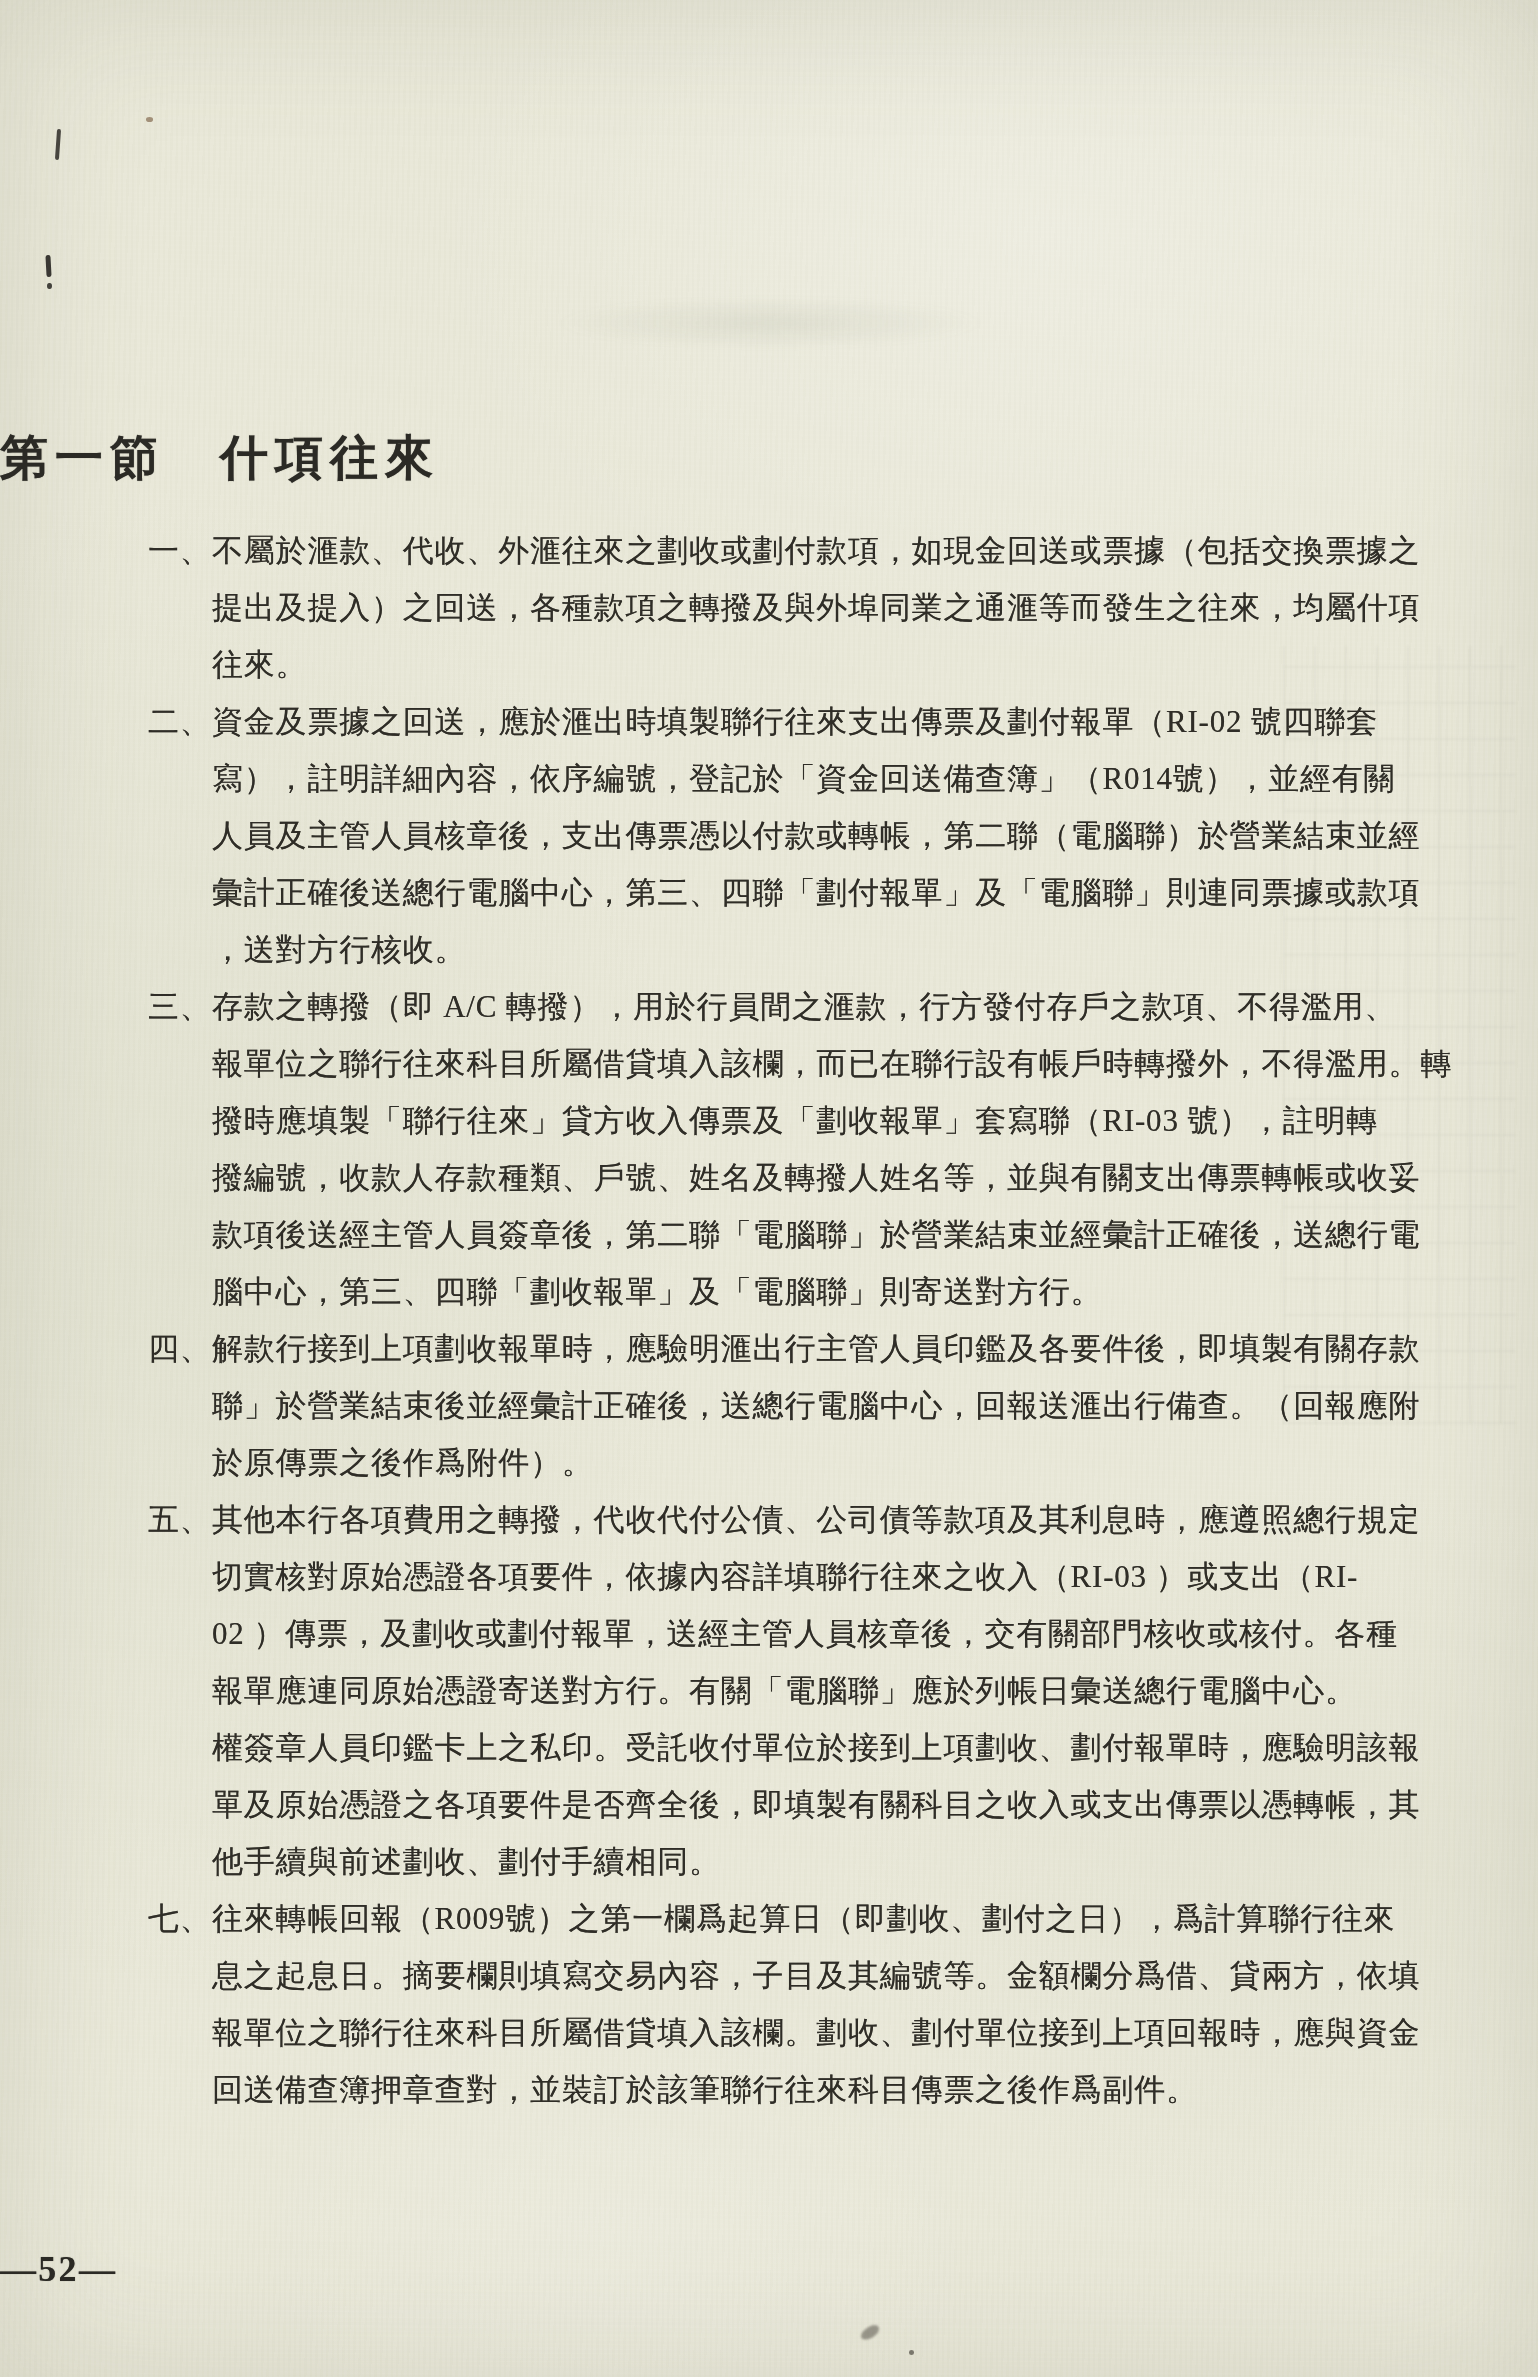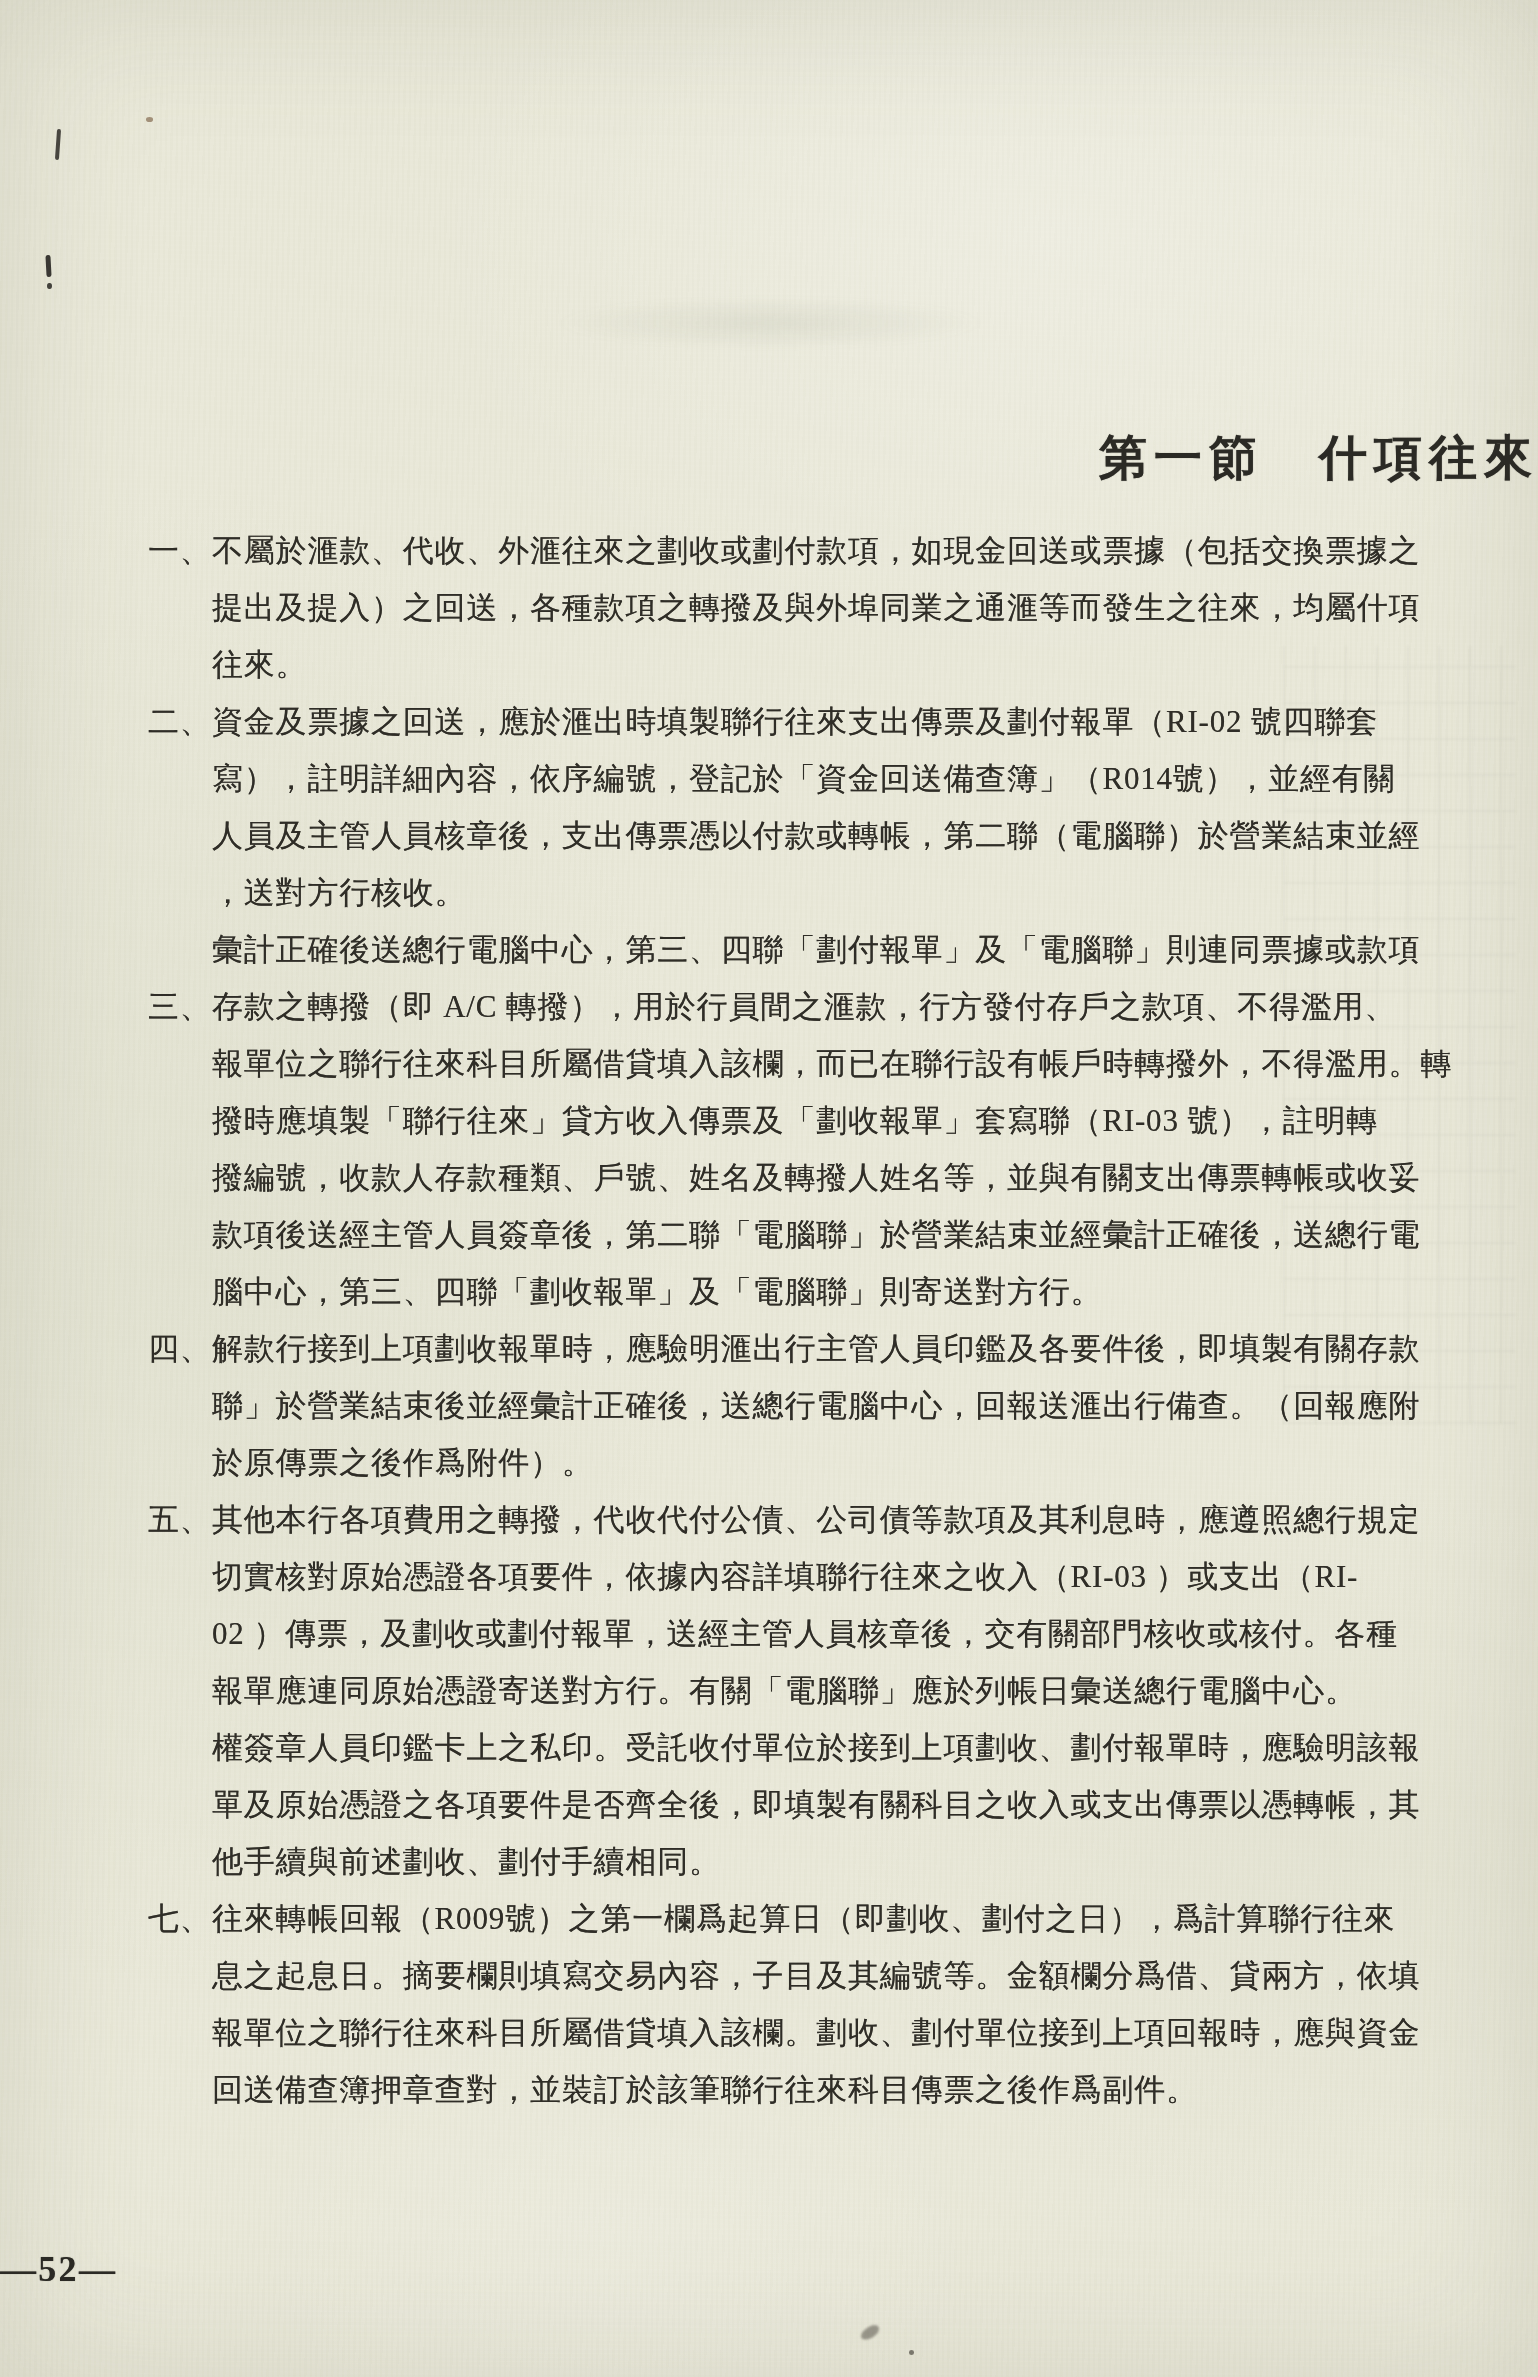--- a/index.html
+++ b/index.html
@@ -15,21 +15,21 @@
       radial-gradient(545px 389px at 40% 95%, rgba(255,255,255,0.12), transparent 70%),
       repeating-linear-gradient(91deg, rgba(118,124,98,0.022) 0 2.3px, rgba(255,255,255,0.02) 2.3px 5.4px),
       repeating-linear-gradient(1deg, rgba(255,255,255,0.028) 0 1.6px, transparent 1.6px 4.7px);
     box-shadow: inset 0 0 140px rgba(120,122,100,0.18);
     overflow:hidden;
     font-family:"Liberation Serif","DejaVu Serif",serif;
     color:#2f2d27;
   }
   .title{
     position:absolute;top:426px;left:0;width:100%;
-    text-align:right;
+    text-align:left;
     font-size:48px;font-weight:700;letter-spacing:7px;
     color:#2b2a25;
     text-shadow:0 0 0.8px rgba(43,42,37,.65);
   }
   .content{
     position:absolute;top:522px;left:148px;width:1276px;
   }
   .line{
     height:57px;line-height:57px;
     font-size:31px;letter-spacing:0.8px;white-space:nowrap;
@@ -84,22 +84,22 @@
     <div class="item">
       <div class="line"><span class="num">一、</span><span>不屬於滙款、代收、外滙往來之劃收或劃付款項，如現金回送或票據（包括交換票據之</span></div>
       <div class="line cont">提出及提入）之回送，各種款項之轉撥及與外埠同業之通滙等而發生之往來，均屬什項</div>
       <div class="line cont">往來。</div>
     </div>
 
     <div class="item">
       <div class="line"><span class="num">二、</span><span>資金及票據之回送，應於滙出時填製聯行往來支出傳票及劃付報單（RI-02 號四聯套</span></div>
       <div class="line cont">寫），註明詳細內容，依序編號，登記於「資金回送備查簿」（R014號），並經有關</div>
       <div class="line cont">人員及主管人員核章後，支出傳票憑以付款或轉帳，第二聯（電腦聯）於營業結束並經</div>
+      <div class="line cont">彙計正確後送總行電腦中心，第三、四聯「劃付報單」及「電腦聯」則連同票據或款項</div>
       <div class="line cont">，送對方行核收。</div>
-      <div class="line cont">彙計正確後送總行電腦中心，第三、四聯「劃付報單」及「電腦聯」則連同票據或款項</div>
     </div>
 
     <div class="item">
       <div class="line"><span class="num">三、</span><span>存款之轉撥（即 A/C 轉撥），用於行員間之滙款，行方發付存戶之款項、不得濫用、</span></div>
       <div class="line cont">報單位之聯行往來科目所屬借貸填入該欄，而已在聯行設有帳戶時轉撥外，不得濫用。轉</div>
       <div class="line cont">撥時應填製「聯行往來」貸方收入傳票及「劃收報單」套寫聯（RI-03 號），註明轉</div>
       <div class="line cont">撥編號，收款人存款種類、戶號、姓名及轉撥人姓名等，並與有關支出傳票轉帳或收妥</div>
       <div class="line cont">款項後送經主管人員簽章後，第二聯「電腦聯」於營業結束並經彙計正確後，送總行電</div>
       <div class="line cont">腦中心，第三、四聯「劃收報單」及「電腦聯」則寄送對方行。</div>
     </div>

